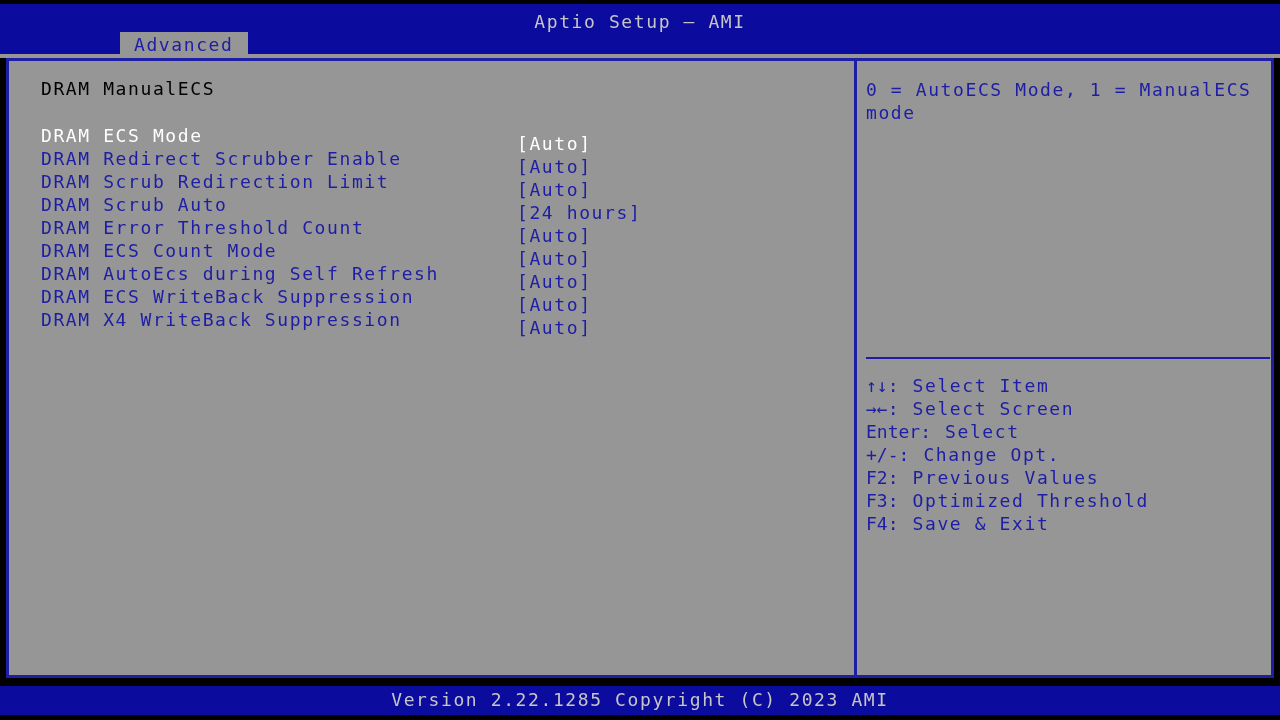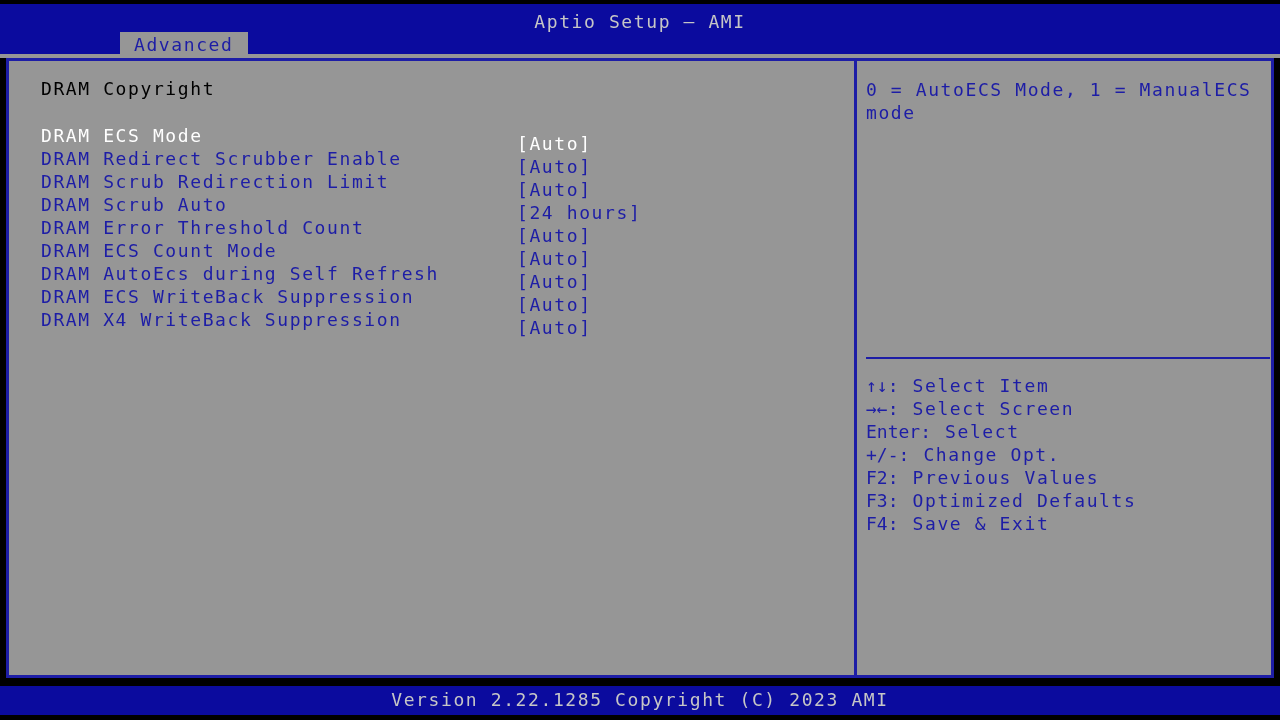--- a/index.html
+++ b/index.html
@@ -231,21 +231,21 @@
     <div class="tab-strip">
       <div class="tab active">Advanced</div>
     </div>
   </div>
   <div class="header-underline"></div>
 
   <div class="frame">
     <div class="frame-inner">
 
       <div class="settings-pane">
-        <div class="section-title">DRAM Copyright</div>
+        <div class="section-title">DRAM ManualECS</div>
         <div class="rows" id="rows-container">
             <div class="row selected"><span class="label">DRAM ECS Mode</span><span class="value">[Auto]</span></div>
             <div class="row"><span class="label">DRAM Redirect Scrubber Enable</span><span class="value">[Auto]</span></div>
             <div class="row"><span class="label">DRAM Scrub Redirection Limit</span><span class="value">[Auto]</span></div>
             <div class="row"><span class="label">DRAM Scrub Auto</span><span class="value">[24 hours]</span></div>
             <div class="row"><span class="label">DRAM Error Threshold Count</span><span class="value">[Auto]</span></div>
             <div class="row"><span class="label">DRAM ECS Count Mode</span><span class="value">[Auto]</span></div>
             <div class="row"><span class="label">DRAM AutoEcs during Self Refresh</span><span class="value">[Auto]</span></div>
             <div class="row"><span class="label">DRAM ECS WriteBack Suppression</span><span class="value">[Auto]</span></div>
             <div class="row"><span class="label">DRAM X4 WriteBack Suppression</span><span class="value">[Auto]</span></div>
@@ -256,21 +256,21 @@
 
       <div class="help-pane">
         <div class="help-text">0 = AutoECS Mode, 1 = ManualECS mode</div>
         <div class="help-divider"></div>
         <div class="legend" id="legend-container">
             <div class="legend-row"><span class="keys">↑↓</span><span class="action">: Select Item</span></div>
             <div class="legend-row"><span class="keys">→←</span><span class="action">: Select Screen</span></div>
             <div class="legend-row"><span class="keys">Enter</span><span class="action">: Select</span></div>
             <div class="legend-row"><span class="keys">+/-</span><span class="action">: Change Opt.</span></div>
             <div class="legend-row"><span class="keys">F2</span><span class="action">: Previous Values</span></div>
-            <div class="legend-row"><span class="keys">F3</span><span class="action">: Optimized Defaults</span></div>
+            <div class="legend-row"><span class="keys">F3</span><span class="action">: Optimized Threshold</span></div>
             <div class="legend-row"><span class="keys">F4</span><span class="action">: Save &amp; Exit</span></div>
           </div>
       </div>
 
     </div>
   </div>
 
   <div class="footer-band">
     <div class="footer-text">Version 2.22.1285 Copyright (C) 2023 AMI</div>
   </div>

